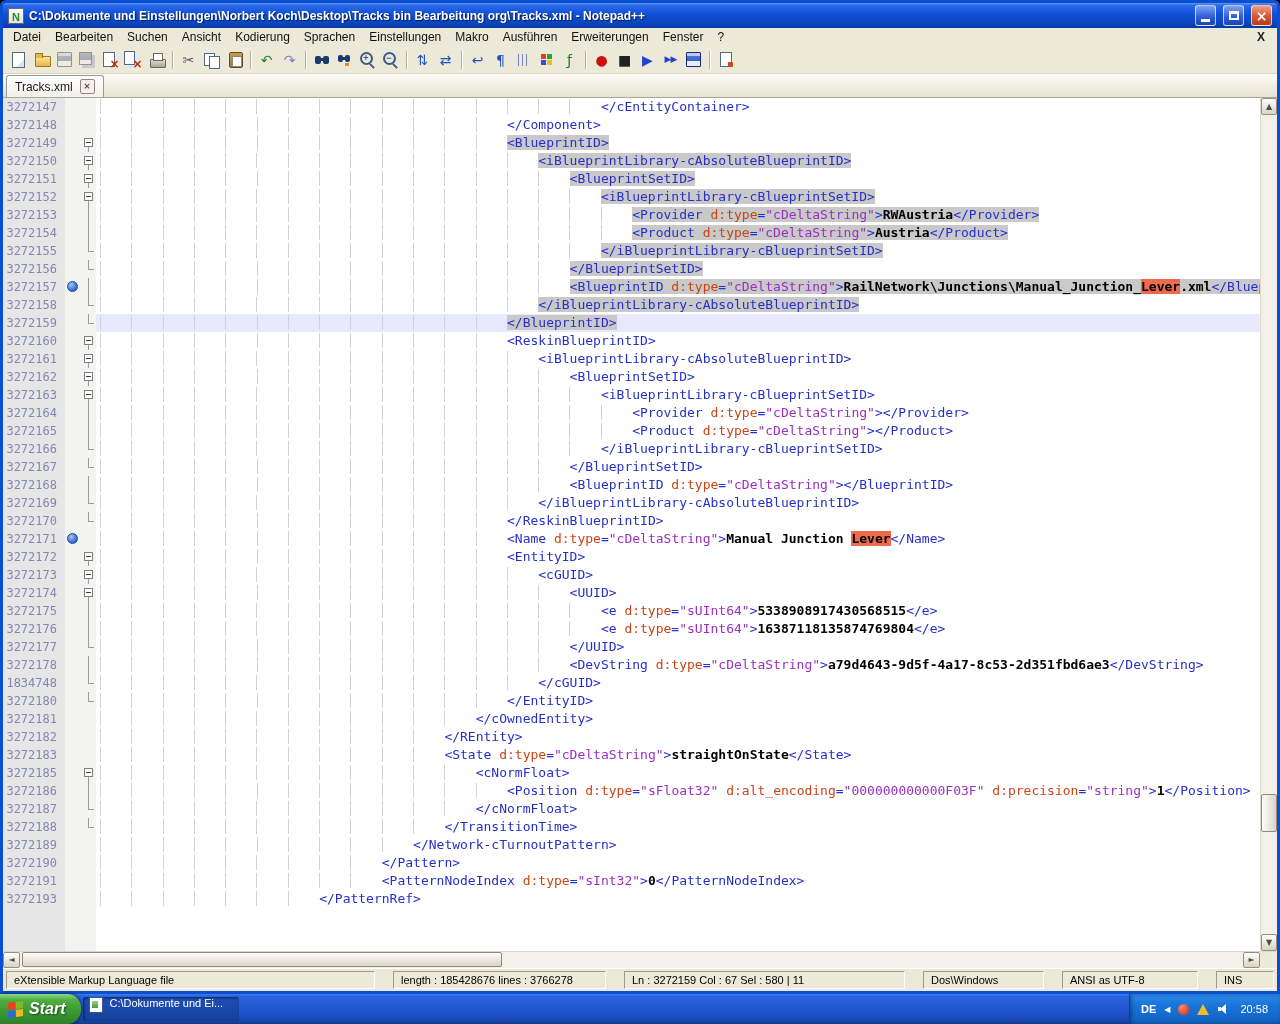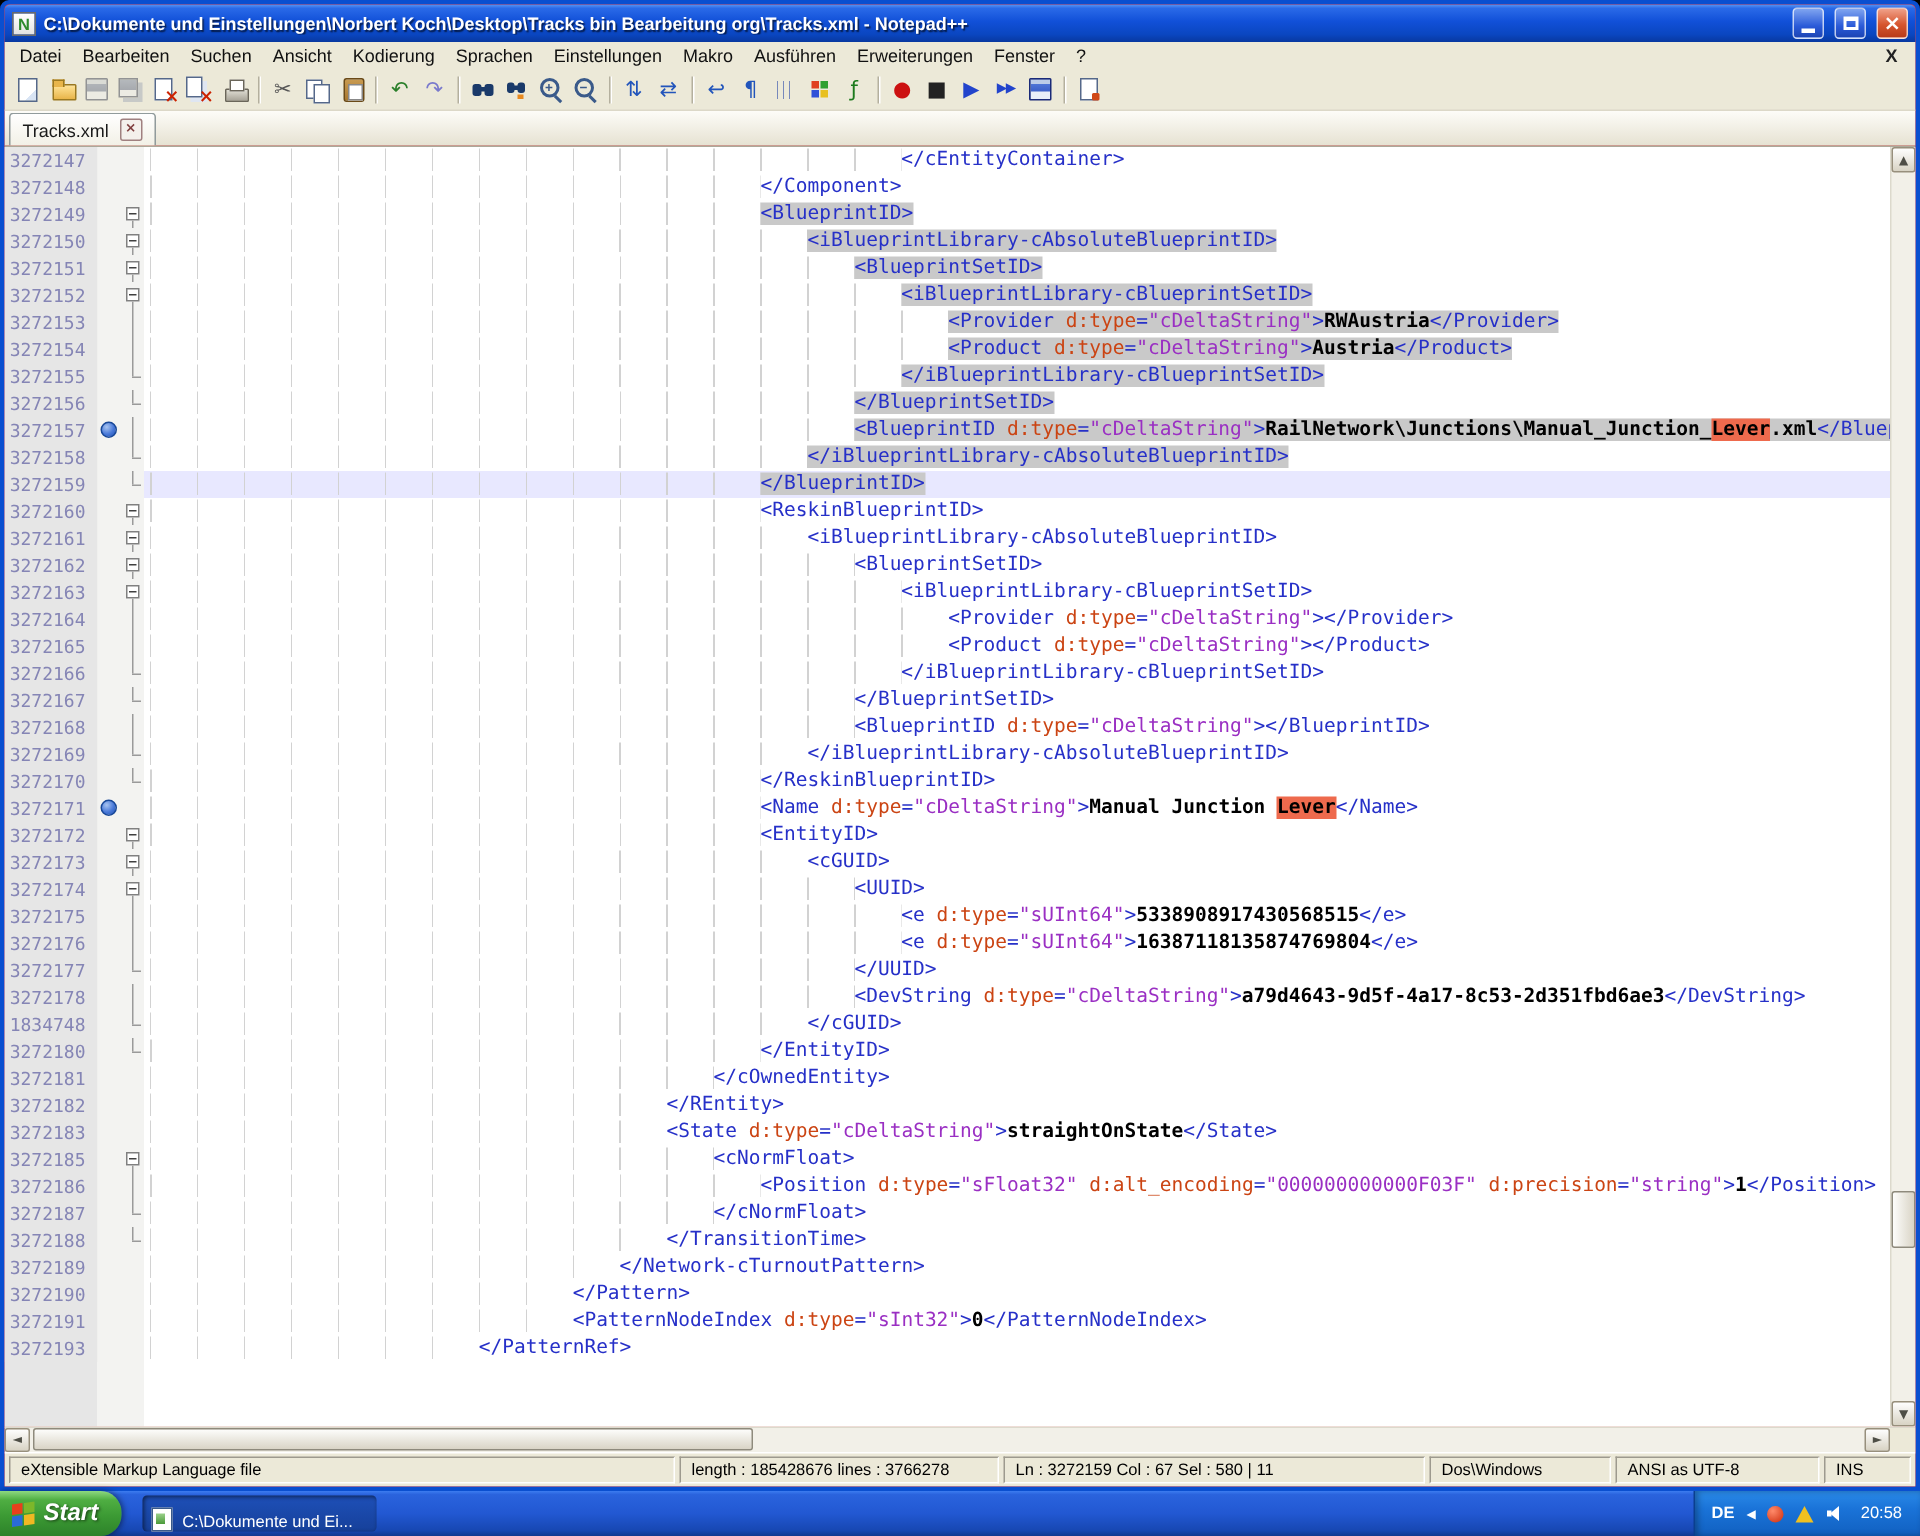--- a/index.html
+++ b/index.html
@@ -1,16 +1,16 @@
 <!DOCTYPE html>
 <html><head>
 <meta charset="utf-8">
 <style>
   html,body{margin:0;padding:0;width:1280px;height:1024px;overflow:hidden;background:#000;font-family:"Liberation Sans",sans-serif}
-  .window{position:absolute;left:0;top:0;width:1280px;height:994px;box-sizing:border-box;border:3px solid #0a4fd0;border-radius:6px 6px 0 0;background:#ef4444;display:flex;flex-direction:column;overflow:hidden}
+  .window{position:absolute;left:0;top:0;width:1280px;height:994px;box-sizing:border-box;border:3px solid #0a4fd0;border-radius:6px 6px 0 0;background:#d946ef;display:flex;flex-direction:column;overflow:hidden}
   
   .titlebar{height:25px;flex:0 0 auto;display:flex;align-items:center;gap:5px;padding:0 5px;border-radius:4px 4px 0 0;
     background:linear-gradient(180deg,#5a96f4 0%,#2a6ae8 10%,#1150d8 45%,#0a46c0 80%,#0838a0 100%)}
   .appicon{width:16px;height:16px;background:linear-gradient(#ffffff,#e2e2e2);border:1px solid #6a6a6a;box-sizing:border-box;position:relative;flex:0 0 auto}
   .appicon::after{content:"N";position:absolute;left:3px;top:1px;font:bold 11px/14px "Liberation Sans",sans-serif;color:#2d8a2d}
   .title-text{color:#fff;font-weight:bold;font-size:12px;text-shadow:1px 1px 1px rgba(0,0,0,.65);flex:1;white-space:nowrap;overflow:hidden}
   .wbtn{width:21px;height:21px;border-radius:3px;border:1px solid rgba(255,255,255,.7);box-sizing:border-box;display:flex;align-items:center;justify-content:center;margin-left:2px;flex:0 0 auto}
   .wbtn.min,.wbtn.max{background:linear-gradient(#7fa4f0,#2a5ad8 60%,#1c44b4)}
   .wbtn.close{background:linear-gradient(#f0a088,#d6552e 55%,#b83a1a)}
   .wbtn .minbar{width:9px;height:3px;background:#fff;margin-top:9px}
@@ -87,31 +87,31 @@
   .sbtn{background:linear-gradient(180deg,#fefefe,#d8d3c4);border:1px solid #978f7c;border-radius:2px;box-sizing:border-box;display:flex;align-items:center;justify-content:center;color:#4e4e46;font-size:8px;line-height:1;font-family:"DejaVu Sans",sans-serif}
   .vs-up{position:absolute;top:0;left:0;width:16px;height:17px}
   .vs-down{position:absolute;bottom:0;left:0;width:16px;height:17px}
   .vs-thumb{position:absolute;left:0;top:696px;width:16px;height:38px;background:linear-gradient(90deg,#fdfdfb,#d9d4c6);border:1px solid #8e8a7c;border-radius:2px;box-sizing:border-box}
   .hscroll{height:17px;flex:0 0 auto;display:flex;background:#f2f0e8;border-top:1px solid #dcd9cc;box-sizing:border-box}
   .hs-left,.hs-right{width:17px;height:16px;flex:0 0 auto}
   .htrack{flex:1;position:relative}
   .hs-thumb{position:absolute;left:2px;top:0;height:15px;width:480px;background:linear-gradient(180deg,#fdfdfb,#d9d4c6);border:1px solid #8e8a7c;border-radius:2px;box-sizing:border-box}
   .corner{width:17px;flex:0 0 auto;background:#ece9d8}
   
-  .statusbar{height:23px;flex:0 0 auto;display:flex;align-items:stretch;gap:3px;padding:2px 3px;background:#ece9d8;border-top:1px solid #fff;box-sizing:border-box}
+  .statusbar{height:23px;flex:0 0 auto;display:flex;align-items:stretch;gap:18px;padding:2px 3px;background:#ece9d8;border-top:1px solid #fff;box-sizing:border-box}
   .sp{border:1px solid;border-color:#9d9a8e #fff #fff #9d9a8e;font-size:11px;line-height:16px;padding:0 7px;white-space:nowrap;overflow:hidden;color:#000}
   .sp-doc{flex:1}.sp-len{width:197px}.sp-cur{width:265px}.sp-eol{width:105px}.sp-enc{width:120px}.sp-ins{width:42px}
   
   .taskbar{position:absolute;left:0;top:994px;width:1280px;height:30px;display:flex;align-items:center;background:linear-gradient(180deg,#3c7cf0 0%,#2a63dd 8%,#2258d2 50%,#1747b2 88%,#12398f 100%)}
   .start{height:30px;flex:0 0 auto;display:flex;align-items:center;gap:6px;padding:0 16px 0 8px;border-radius:0 14px 14px 0;box-shadow:1px 0 4px rgba(0,0,0,.5);background:linear-gradient(180deg,#8ed880 0%,#4fae42 20%,#3c9a34 55%,#2d822a 100%)}
   .start-label{color:#fff;font-size:16px;font-weight:bold;font-style:italic;text-shadow:1px 1px 2px rgba(0,0,0,.55)}
   .winflag{width:15px;height:15px;position:relative;transform:skewY(-8deg)}
   .winflag i{position:absolute;width:7px;height:7px}
   .wf1{left:0;top:0;background:#e8401c}.wf2{right:0;top:0;background:#7db72a}.wf3{left:0;bottom:0;background:#2a6bd8}.wf4{right:0;bottom:0;background:#f0b822}
-  .taskbtn{margin-left:14px;width:156px;height:24px;border-radius:3px;background:linear-gradient(#1e50b8,#16409a);box-shadow:inset 1px 1px 3px rgba(0,0,0,.55);display:flex;align-items:flex-end;gap:6px;padding:0 6px;box-sizing:border-box}
+  .taskbtn{margin-left:2px;width:156px;height:24px;border-radius:3px;background:linear-gradient(#1e50b8,#16409a);box-shadow:inset 1px 1px 3px rgba(0,0,0,.55);display:flex;align-items:flex-start;gap:6px;padding:0 6px;box-sizing:border-box}
   .doc-ico{width:12px;height:14px;background:#fff;border:1px solid #3a5a8a;position:relative;flex:0 0 auto}
   .doc-ico::after{content:"";position:absolute;left:2px;top:3px;width:6px;height:7px;background:linear-gradient(#9ad08a,#4a9a3a)}
   .taskbtn-label{color:#fff;font-size:11px;white-space:nowrap;overflow:hidden;text-overflow:ellipsis}
   .tray{margin-left:auto;height:30px;display:flex;align-items:center;gap:8px;padding:0 12px 0 11px;border-left:1px solid #0a3f8f;box-shadow:inset 2px 0 4px rgba(0,0,0,.3);background:linear-gradient(180deg,#2a8ae8 0%,#1a73d8 40%,#1160c0 100%)}
   .lang{color:#fff;font-size:11px;font-weight:bold}
   .chev{color:#fff;font-size:8px;font-family:"DejaVu Sans",sans-serif}
   .ti-red{width:11px;height:11px;border-radius:50%;background:radial-gradient(circle at 35% 30%,#ff8a6a,#cc2a0a)}
   .ti-shield{width:0;height:0;border-left:6px solid transparent;border-right:6px solid transparent;border-bottom:11px solid #f0c020}
   .ti-vol{position:relative;width:13px;height:12px}
   .ti-vol::before{content:"";position:absolute;left:1px;top:4px;width:3px;height:4px;background:#fff}

